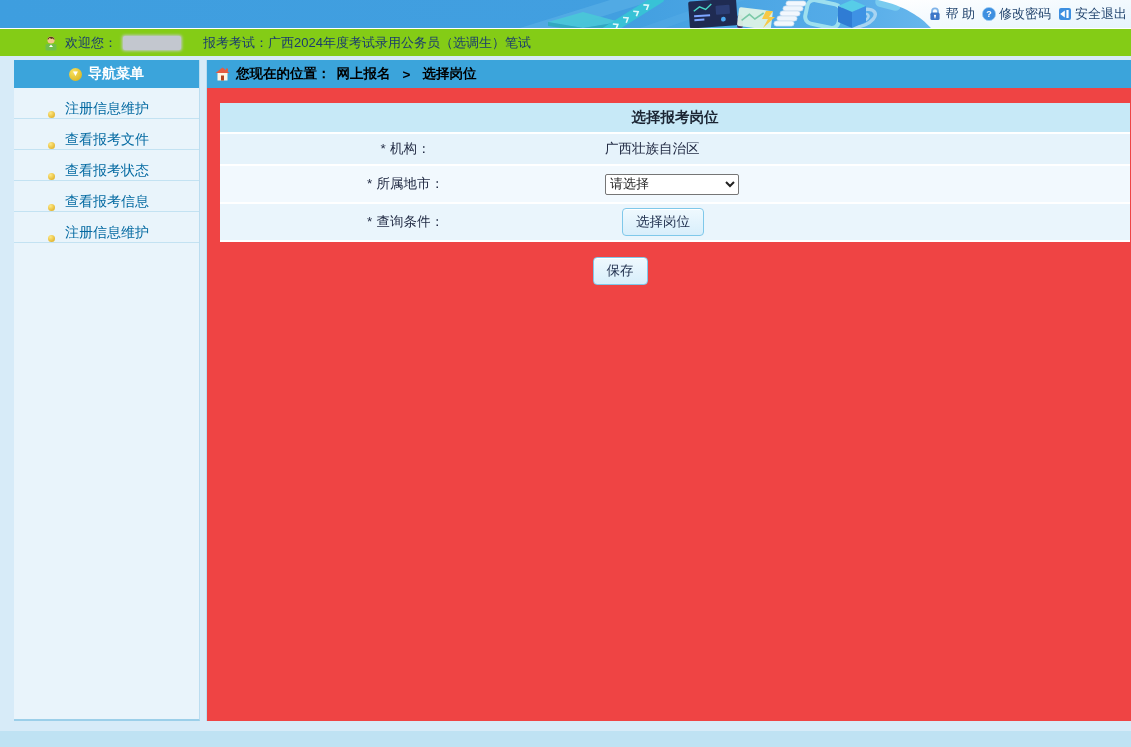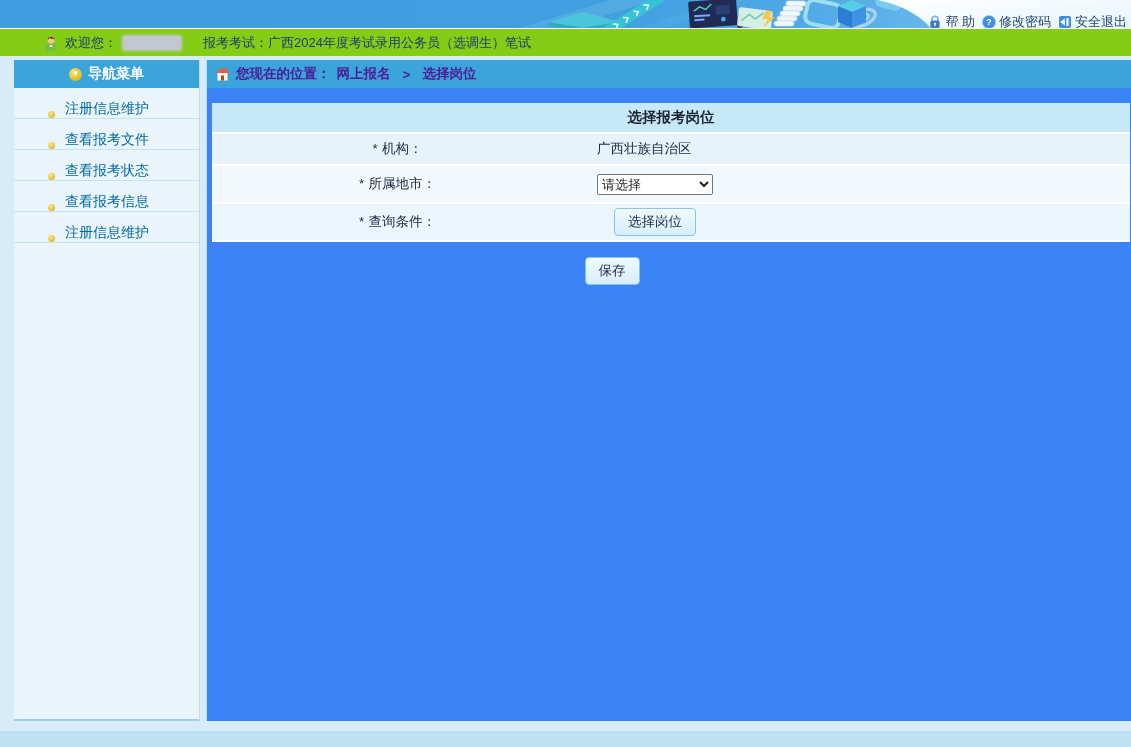--- a/index.html
+++ b/index.html
@@ -13,21 +13,21 @@
   }
 
   
   .banner {
     position:relative; height:28px;
     background:linear-gradient(90deg,#3E9EDF 0%,#429FE0 55%,#55ACE8 75%,#6FBBEE 85%);
     overflow:hidden;
   }
   .banner svg.illu { position:absolute; left:0; top:0; }
   .banner-links {
-    position:absolute; right:2px; top:8px; height:28px;
+    position:absolute; right:2px; top:0; height:28px;
     display:flex; align-items:center; gap:7px;
     font-size:13px; color:#24466F; z-index:3; padding-right:2px;
   }
   .banner-link { display:flex; align-items:center; gap:3px; cursor:pointer; white-space:nowrap; }
 
   
   .welcome {
     height:28px; background:#84cc16; border-top:1px solid #ffffff;
     display:flex; align-items:center; font-size:13px; color:#1B3C6E;
     padding-left:43px;
@@ -67,48 +67,48 @@
     flex:0 0 auto;
   }
 
   .gap-col { width:6px; }
 
   .content {
     flex:1; display:flex; flex-direction:column; background:#fff;
     border-left:1px solid #BBDDF0;
   }
   .breadcrumb {
-    height:28px; background:#3BA4DB; color:#4c1d95; font-size:13.5px; font-weight:bold;
+    height:28px; background:#3BA4DB; color:#000000; font-size:13.5px; font-weight:bold;
     display:flex; align-items:center; gap:6px; padding-left:8px; flex:0 0 auto;
   }
   .breadcrumb .crumb-link { cursor:pointer; }
   .breadcrumb .sep { margin:0 6px; font-weight:bold; }
 
-  .content-body { flex:1; background:#3b82f6; padding:15px 1px 0 5px; }
+  .content-body { flex:1; background:#ef4444; padding:15px 1px 0 13px; }
 
   
   .form-table { width:100%; border-collapse:collapse; }
   .form-title-row td {
     height:30px; background:#C7E9F7; text-align:center;
     font-size:14.5px; font-weight:bold; color:#1b2533;
   }
   .form-row td { border-top:2px solid #ffffff; font-size:13.5px; color:#232c45; }
   .form-row .cell-label {
     width:378px; text-align:center; padding-right:7px; white-space:nowrap;
   }
   .form-row .cell-value { padding-left:7px; }
   .row-a td { background:#E6F3FB; height:32px; }
   .row-b td { background:#F2F9FE; height:38px; }
   .row-c td { background:#EAF5FC; height:38px; border-bottom:2px solid #ffffff; }
   .req { margin-right:4px; }
 
   select.city-select {
-    width:116px; height:21px; font-size:13px; color:#222;
+    width:134px; height:21px; font-size:13px; color:#222;
     border:1px solid #767676; border-radius:2px; background:#fff;
-    font-family:Liberation Serif, serif;
+    font-family:Liberation Mono, monospace;
   }
   .btn {
     display:inline-block; border:1px solid #7FC8EA; border-radius:4px;
     background:linear-gradient(#EFF9FE,#D8EEFB);
     color:#21314f; font-size:13.5px; padding:4px 13px; cursor:pointer;
     box-shadow:inset 0 1px 0 #ffffff;
     font-family:"Liberation Sans","DejaVu Sans",sans-serif;
   }
   .btn-pick { margin-left:17px; }
   .save-wrap { width:800px; text-align:center; margin-top:15px; }

